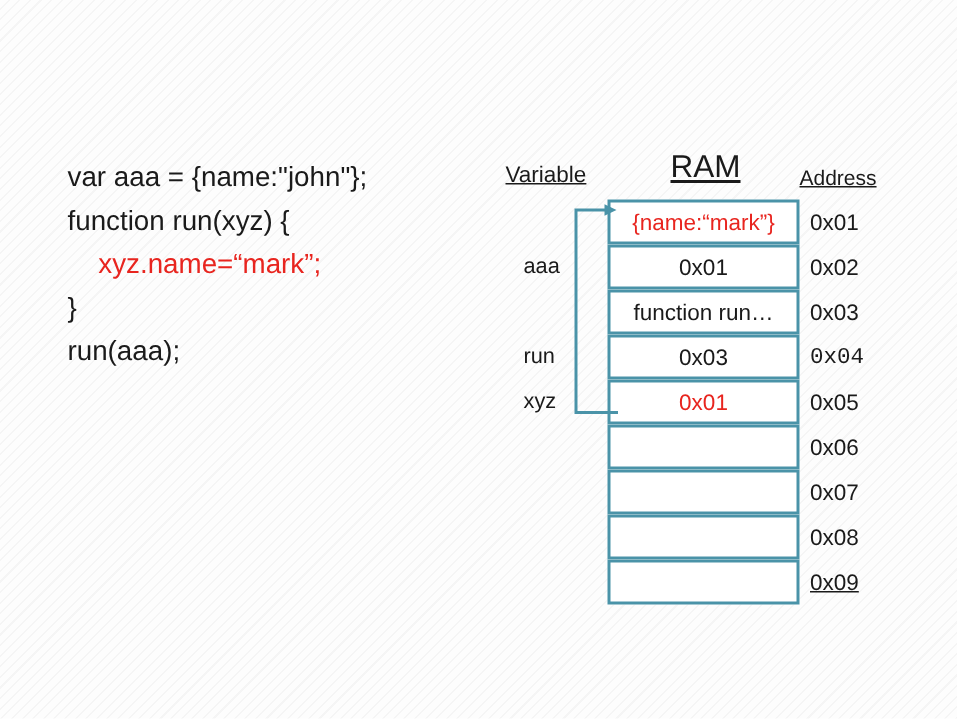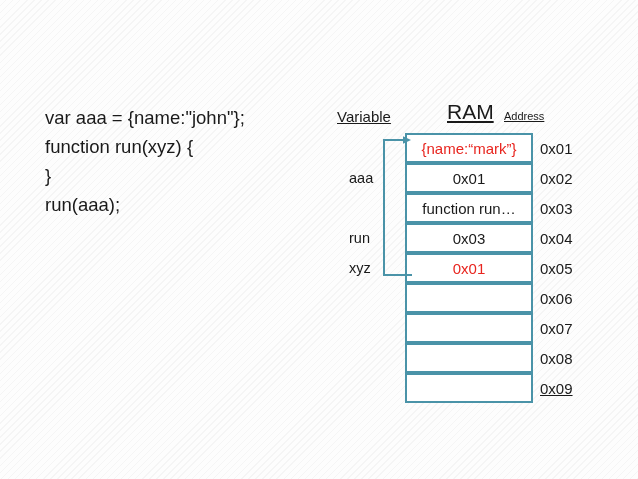--- a/index.html
+++ b/index.html
@@ -72,23 +72,23 @@
     left: 337px;
     top: 108px;
     font-size: 15px;
   }
   #head-ram {
     left: 447px;
     top: 100px;
     font-size: 21px;
   }
   #head-address {
-    left: 504px;
+    left: 533px;
     top: 110px;
-    font-size: 11px;
+    font-size: 14px;
   }
 
   
   #ram-table {
     position: absolute;
     left: 405px;
     top: 133px;
     width: 128px;
   }
   .ram-row {
@@ -137,21 +137,21 @@
     height: 155px;
     pointer-events: none;
   }
 </style>
 </head>
 <body>
 
 <div id="slide" style="background-color: rgb(253, 253, 253);">
 
 
-  <div id="code"><div class="code-line">var aaa = {name:"john"};</div><div class="code-line">function run(xyz) {</div><div class="code-line">}</div><div class="code-line">run(aaa);</div></div>
+  <div id="code"><div class="code-line">var aaa = {name:"john"};</div><div class="code-line">function run(xyz) {</div><div class="code-line highlight" style="color: rgb(232, 37, 31);">    xyz.name=“mark”;</div><div class="code-line">}</div><div class="code-line">run(aaa);</div></div>
 
   <div id="head-variable" class="col-head">Variable</div>
   <div id="head-ram" class="col-head">RAM</div>
   <div id="head-address" class="col-head">Address</div>
 
   <div id="var-labels">
       <div class="var-label" style="top: 170px;">aaa</div>
       <div class="var-label" style="top: 230px;">run</div>
       <div class="var-label" style="top: 260px;">xyz</div>
     </div>
@@ -165,21 +165,21 @@
       <div class="ram-row empty" style="border-color: rgb(74, 147, 168);"></div>
       <div class="ram-row empty" style="border-color: rgb(74, 147, 168);"></div>
       <div class="ram-row empty" style="border-color: rgb(74, 147, 168);"></div>
       <div class="ram-row empty" style="border-color: rgb(74, 147, 168);"></div>
     </div>
 
   <div id="addr-labels">
       <div class="addr-label" style="top: 140px;">0x01</div>
       <div class="addr-label" style="top: 170px;">0x02</div>
       <div class="addr-label" style="top: 200px;">0x03</div>
-      <div class="addr-label" style="top: 230px;">0x04</div>
+      <div class="addr-label" style="top: 230px; font-family: Liberation Mono, monospace;">0x04</div>
       <div class="addr-label" style="top: 260px;">0x05</div>
       <div class="addr-label" style="top: 290px;">0x06</div>
       <div class="addr-label" style="top: 320px;">0x07</div>
       <div class="addr-label" style="top: 350px;">0x08</div>
       <div class="addr-label" style="top: 380px; text-decoration: underline;">0x09</div>
     </div>
 
   <svg id="connector" viewBox="0 0 34 155" xmlns="http://www.w3.org/2000/svg">
 
     <path d="M 34 147 L 6 147 L 6 12 L 27 12" fill="none" stroke="#4a93a8" stroke-width="2"></path>

